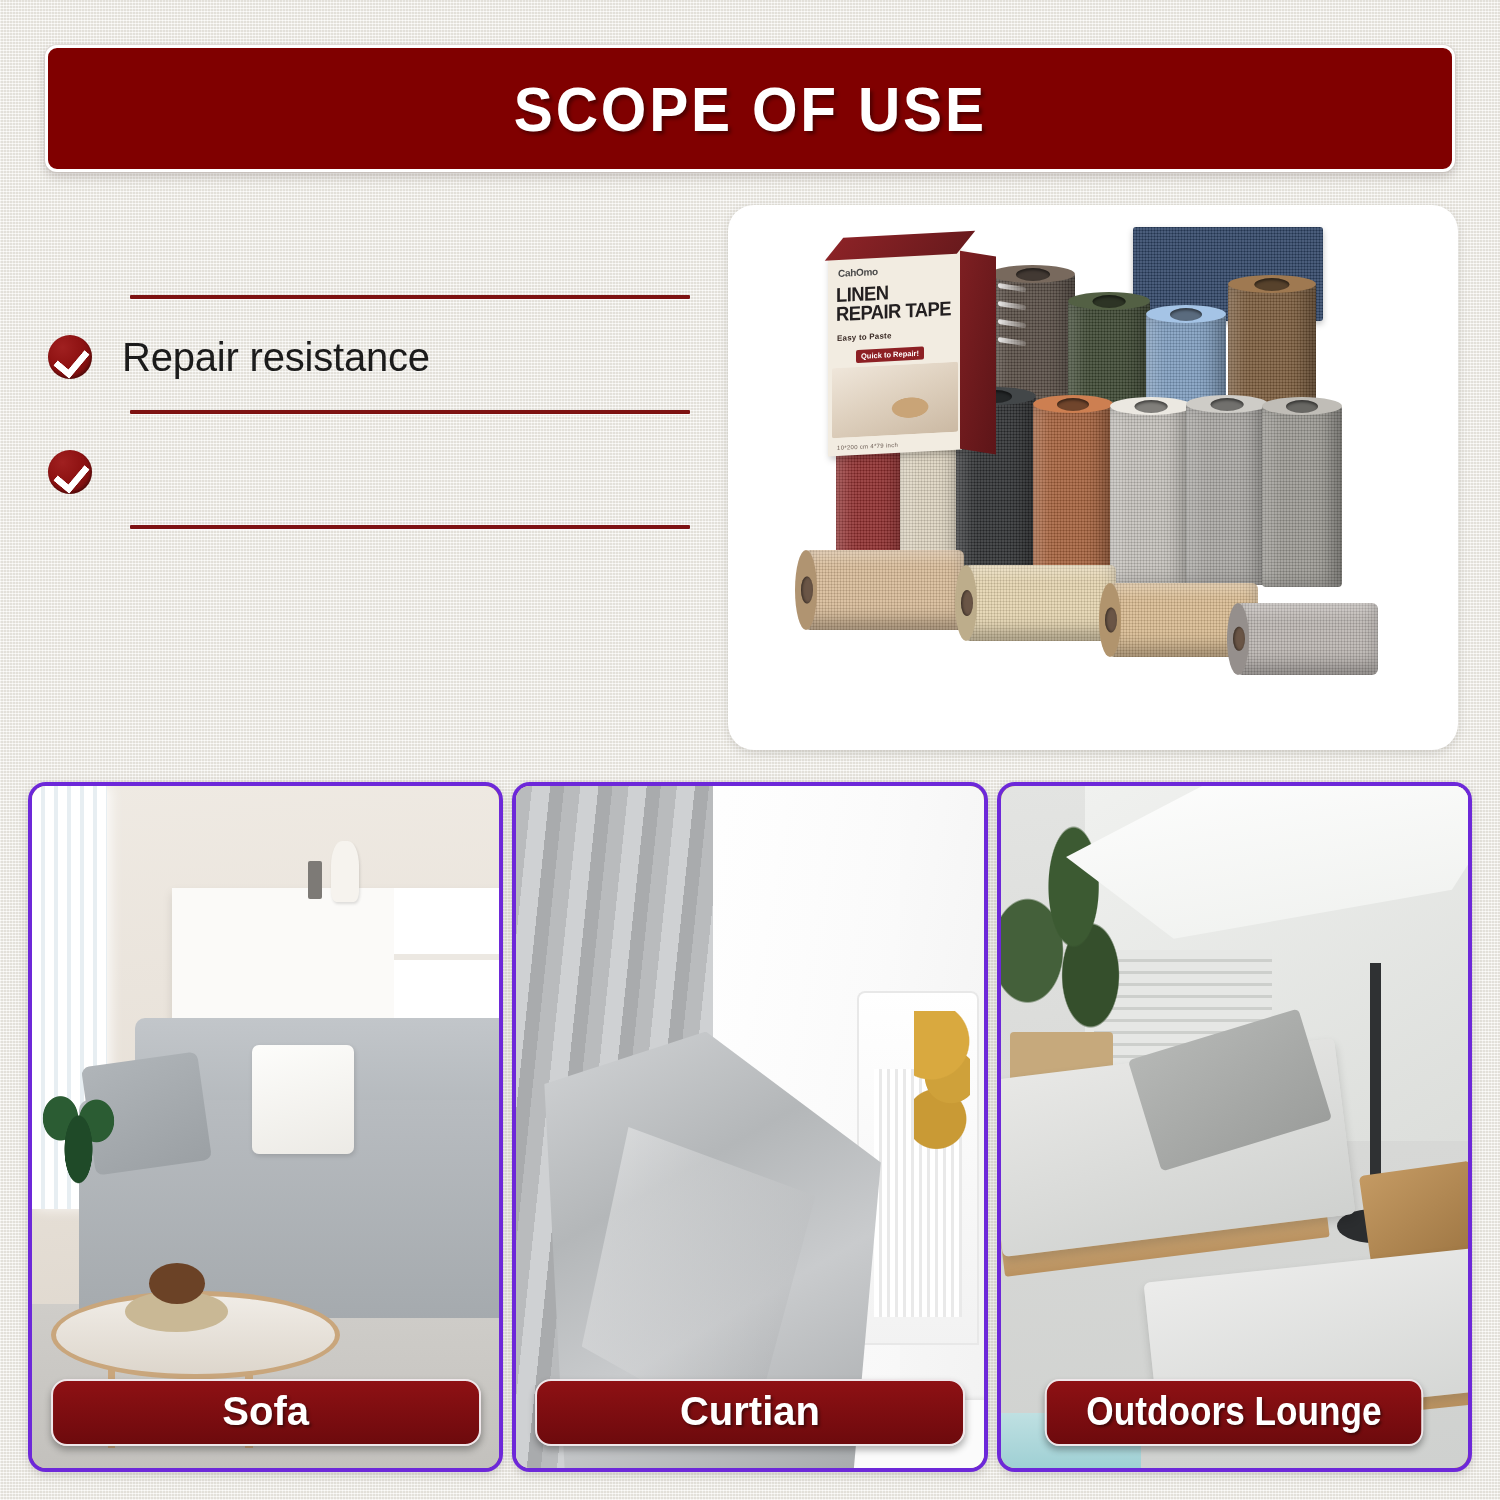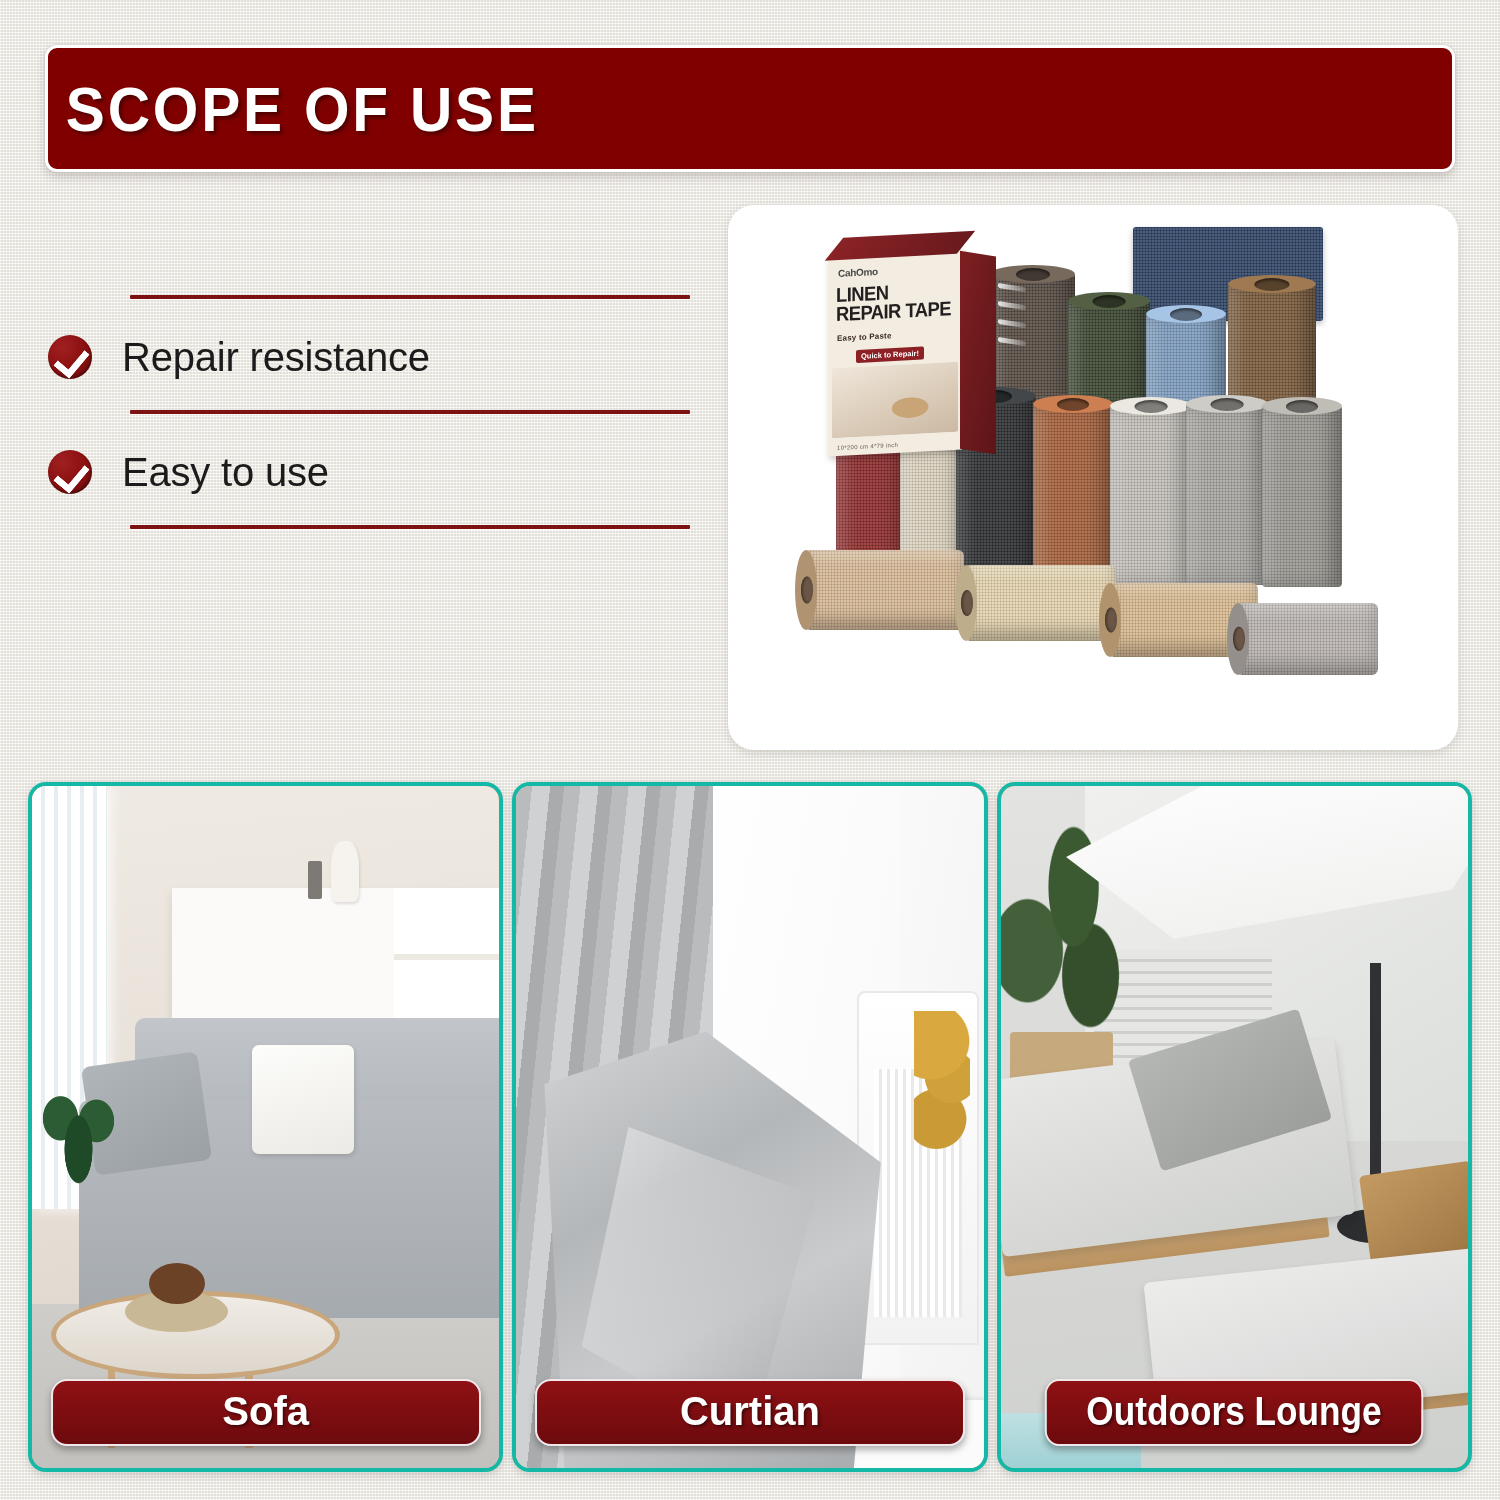--- a/index.html
+++ b/index.html
@@ -18,21 +18,21 @@
     position:relative;
   }
 
   
   #banner {
     position:absolute; left:45px; top:45px; width:1410px; height:127px;
     background:#800000;
     border-radius:12px;
     border:3px solid #ffffff;
     box-shadow:0 5px 10px rgba(120,110,105,.30), 0 0 0 1px rgba(225,220,215,.9);
-    display:flex; align-items:center; 
+    display:flex; align-items:center; justify-content:center;
   }
   #banner-title {
     color:#ffffff;
     font-size:63px;
     font-weight:bold;
     letter-spacing:3px;
     transform:scaleX(.93);
     text-shadow:3px 3px 4px rgba(0,0,0,.38);
     white-space:nowrap;
   }
@@ -198,21 +198,21 @@
   #cards {
     position:absolute; left:28px; top:782px;
     width:1444px; height:690px;
     display:flex; gap:9px;
   }
   .card {
     position:relative;
     flex:1 1 0;
     border-radius:18px;
     overflow:hidden;
-    border:4px solid #14b8a6;
+    border:4px solid #6d28d9;
     box-shadow:0 3px 8px rgba(140,136,130,.35);
     background:#a16207;
   }
   .card-photo { position:absolute; inset:0; overflow:hidden; }
   .card-label {
     position:absolute; left:50%; transform:translateX(-50%);
     bottom:22px;
     background:linear-gradient(180deg,#8e1114 0%,#7c0d10 55%,#6d0a0d 100%);
     border:2px solid #efe7ea;
     border-radius:16px;
@@ -350,21 +350,20 @@
     <div class="feature-main">
       <span class="check-icon"></span>
       <span class="feature-label">Repair resistance</span>
     </div>
     <div class="feature-divider"></div>
   </div>
 
   <div class="feature-row">
     <div class="feature-main">
       <span class="check-icon"></span>
-      <span class="feature-label">Easy to use</span>
     </div>
     <div class="feature-divider"></div>
   </div>
 
 </div>
 
 <div id="product-panel">
   <div class="prod-stage">
 
     <div class="flat-strip" style="left:405px; top:22px; width:190px; height:94px; background-color:#2e4466;"></div>

